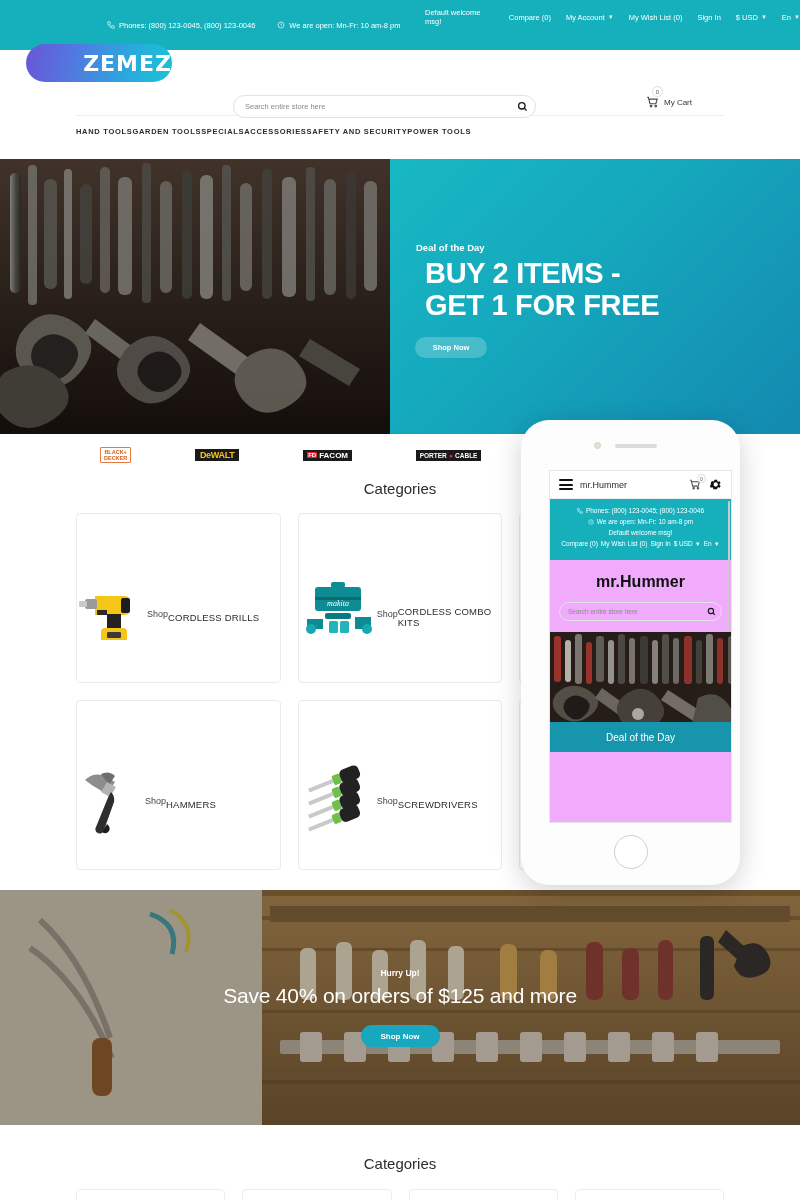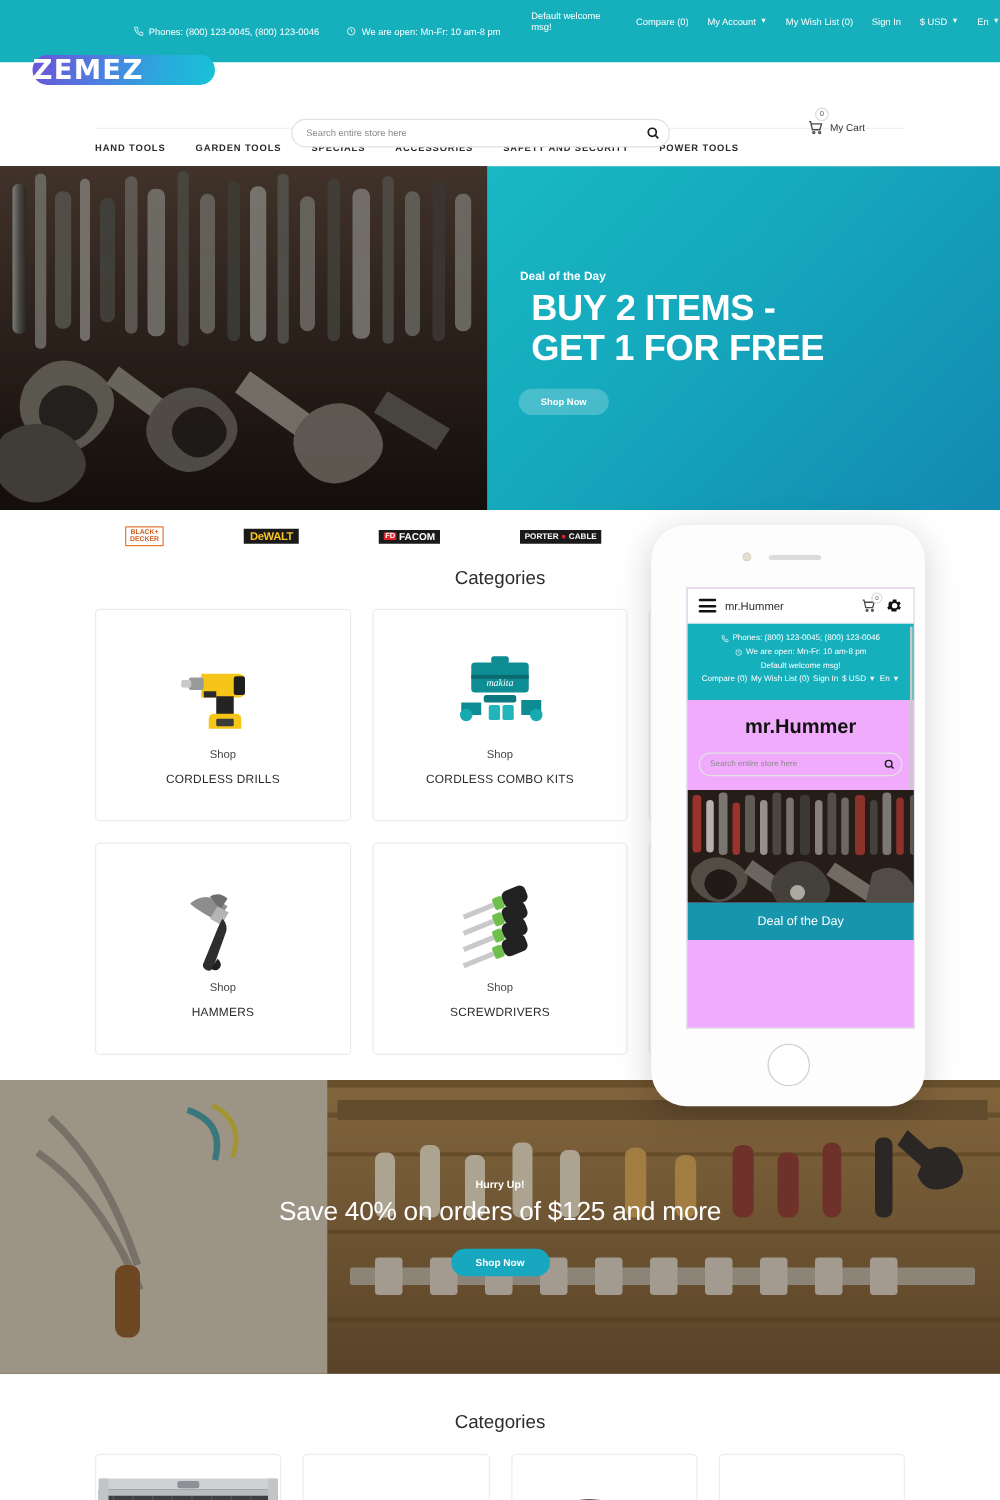--- a/index.html
+++ b/index.html
@@ -34,24 +34,24 @@
 
   
   .header {
     height: 52px;
     background: #fff;
     position: relative;
   }
   .logo {
     position: absolute;
     left: 26px; top: -6px;
-    width: 146px; height: 24px;
+    width: 146px; height: 38px;
     border-radius: 19px;
     background: linear-gradient(100deg,#6a55d8 0%, #4d7fe0 38%, #2aa9dd 70%, #18c2d6 100%);
-    display: flex; align-items: center; justify-content: flex-start;
+    display: flex; align-items: center; justify-content: flex-end;
   }
   .logo-text {
     color: #fff;
     font-size: 22px;
     font-weight: bold;
     letter-spacing: 1px;
     font-family: "DejaVu Sans", sans-serif;
   }
   .searchbox {
     position: absolute;
@@ -83,22 +83,22 @@
     border: 1px solid #ddd; background: #fff;
     color: #555; font-size: 6px;
     display: flex; align-items: center; justify-content: center;
   }
   .cart-label { font-size: 8px; color: #333; }
 
   
   .nav {
     height: 31px;
     border-top: 1px solid #ededed;
-    margin: 0 76px;
-    display: flex; align-items: center; gap: 24px;
+    margin: 13px 76px;
+    display: flex; align-items: center; 
   }
   .nav a {
     font-size: 7.5px; font-weight: bold;
     color: #2b2b2b; text-decoration: none;
     letter-spacing: .7px; white-space: nowrap;
   }
 
   
   .hero { height: 275px; display: flex; position: relative; }
   .hero-img {
@@ -160,21 +160,21 @@
   }
   .cat-grid {
     margin: 16px 76px 0 76px;
     display: grid; grid-template-columns: repeat(3, 1fr);
     gap: 17px;
   }
   .cat-card {
     height: 170px;
     border: 1px solid #ebebeb; border-radius: 4px;
     background: #fff;
-    display: flex; flex-direction: column;
+    display: flex; flex-direction: row;
     align-items: center; justify-content: flex-start;
     padding-top: 28px;
     cursor: pointer;
   }
   .cat-img { height: 78px; display:flex; align-items:center; justify-content:center; }
   .cat-shop { font-size: 9px; color: #444; margin-top: 4px; }
   .cat-name { font-size: 9.5px; color: #2b2b2b; margin-top: 10px; letter-spacing: .2px; }
 
   
   .promo {

